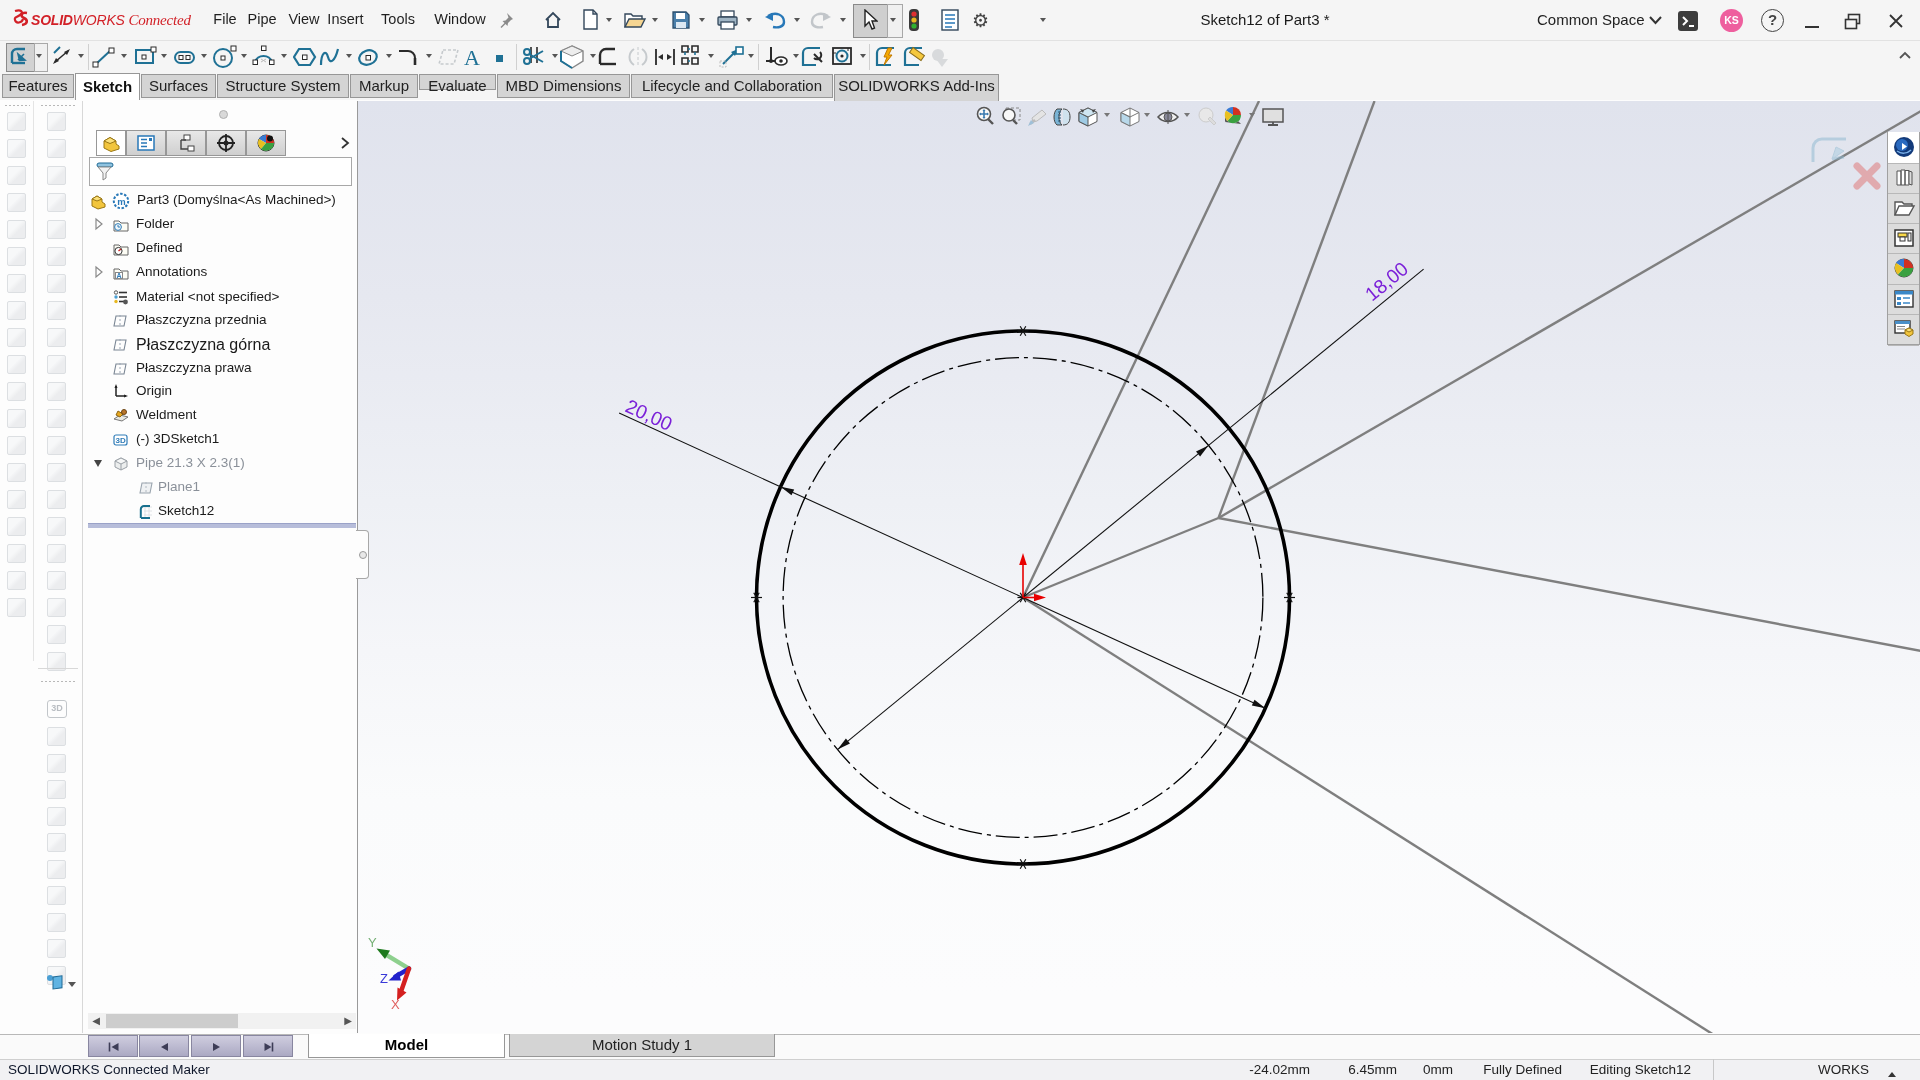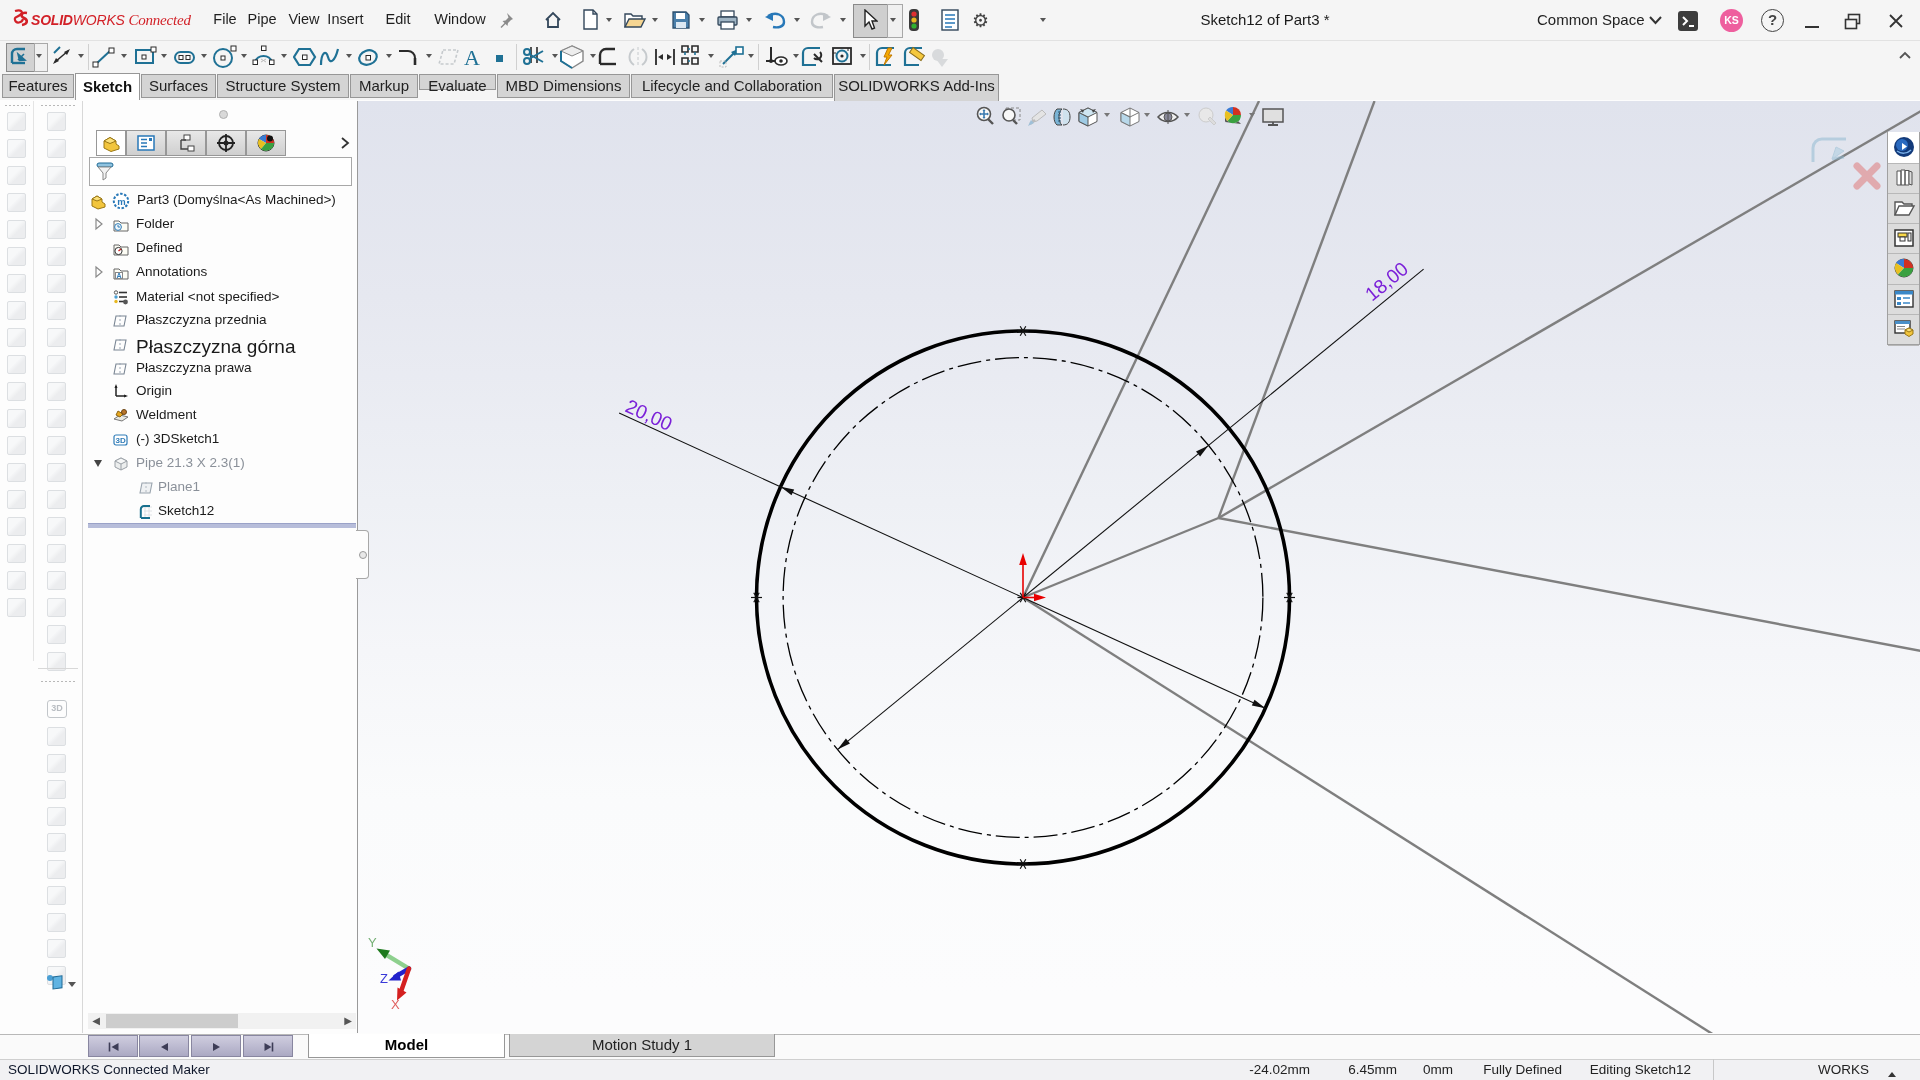--- a/index.html
+++ b/index.html
@@ -10,21 +10,21 @@
 <div style="position:absolute;left:0;top:72px;width:1920px;height:28px;background:#f5f5f5"></div>
 <div style="position:absolute;left:8px;top:8px"><svg width="26" height="24" viewBox="0 0 26 24">
       <path d="M7 3 C13 1 16 4 12 7 C8 10 6 9 7 12 C8 16 14 15 15 11" fill="none" stroke="#d22027" stroke-width="2.2"></path>
       <path d="M19 5 C13 4 12 8 16 10 C20 12 20 16 14 17" fill="none" stroke="#d22027" stroke-width="2.6"></path>
     </svg></div>
 <div style="position:absolute;left:31px;top:12px;font-style:italic;color:#d22027;font-size:14px;letter-spacing:-0.2px;white-space:nowrap"><b>SOLID</b>WORKS <span style="font-family:'Liberation Serif',serif;font-size:15px">Connected</span></div>
 <div style="position:absolute;left:225px;top:11px;transform:translateX(-50%);font-size:14.5px;color:#1f1f1f">File</div>
 <div style="position:absolute;left:262px;top:11px;transform:translateX(-50%);font-size:14.5px;color:#1f1f1f">Pipe</div>
 <div style="position:absolute;left:304px;top:11px;transform:translateX(-50%);font-size:14.5px;color:#1f1f1f">View</div>
 <div style="position:absolute;left:345.5px;top:11px;transform:translateX(-50%);font-size:14.5px;color:#1f1f1f">Insert</div>
-<div style="position:absolute;left:398px;top:11px;transform:translateX(-50%);font-size:14.5px;color:#1f1f1f">Edit</div>
+<div style="position:absolute;left:398px;top:11px;transform:translateX(-50%);font-size:14.5px;color:#1f1f1f">Tools</div>
 <div style="position:absolute;left:460px;top:11px;transform:translateX(-50%);font-size:14.5px;color:#1f1f1f">Window</div>
 <svg style="position:absolute;left:497px;top:11px" width="18" height="18">
     <path d="M10 2l6 6-2 1-3 3-.5 3-2-2-4 4-1-1 4-4-2-2 3-.5 3-3z" fill="#8a8a8a"></path>
   </svg>
 <svg style="position:absolute;left:543px;top:10px" width="20" height="20">
     <path d="M3 10 L10 3 L17 10 M5 9v8h10V9" fill="none" stroke="#33475b" stroke-width="1.8"></path>
   </svg>
 <svg style="position:absolute;left:582px;top:9px" width="17" height="21">
     <path d="M2 1h9l4 4v15H2z" fill="#fff" stroke="#33475b" stroke-width="1.4"></path>
     <path d="M11 1v4h4" fill="none" stroke="#33475b" stroke-width="1.4"></path>
@@ -453,21 +453,21 @@
 <div style="position:absolute;left:136px;top:289px;font-size:13.5px;color:#1a1a1a;white-space:nowrap">Material &lt;not specified&gt;</div>
 <div style="position:absolute;left:112px;top:311.6px"><svg width="18" height="18">
       <polygon points="4,4 14,4 12,14 2,14" fill="none" stroke="#7a8694" stroke-width="1.1"></polygon>
       <line x1="8" y1="3" x2="8" y2="15" stroke="#9aa6b4" stroke-dasharray="2 2"></line>
     </svg></div>
 <div style="position:absolute;left:136px;top:311.6px;font-size:13.5px;color:#1a1a1a;white-space:nowrap">Płaszczyzna przednia</div>
 <div style="position:absolute;left:112px;top:335.6px"><svg width="18" height="18">
       <polygon points="4,4 14,4 12,14 2,14" fill="none" stroke="#7a8694" stroke-width="1.1"></polygon>
       <line x1="8" y1="3" x2="8" y2="15" stroke="#9aa6b4" stroke-dasharray="2 2"></line>
     </svg></div>
-<div style="position:absolute;left:136px;top:335.6px;font-size:19px;color:#1a1a1a;white-space:nowrap">Płaszczyzna górna</div>
+<div style="position:absolute;left:136px;top:335.6px;font-size:16px;color:#1a1a1a;white-space:nowrap">Płaszczyzna górna</div>
 <div style="position:absolute;left:112px;top:359.5px"><svg width="18" height="18">
       <polygon points="4,4 14,4 12,14 2,14" fill="none" stroke="#7a8694" stroke-width="1.1"></polygon>
       <line x1="8" y1="3" x2="8" y2="15" stroke="#9aa6b4" stroke-dasharray="2 2"></line>
     </svg></div>
 <div style="position:absolute;left:136px;top:359.5px;font-size:13.5px;color:#1a1a1a;white-space:nowrap">Płaszczyzna prawa</div>
 <div style="position:absolute;left:112px;top:383.4px"><svg width="18" height="18">
       <line x1="4" y1="3" x2="4" y2="13" stroke="#222" stroke-width="1.5"></line>
       <line x1="4" y1="13" x2="14" y2="13" stroke="#222" stroke-width="1.5"></line>
       <polygon points="4,1 2.5,5 5.5,5" fill="#222"></polygon>
       <polygon points="16,13 12,11.5 12,14.5" fill="#222"></polygon>

